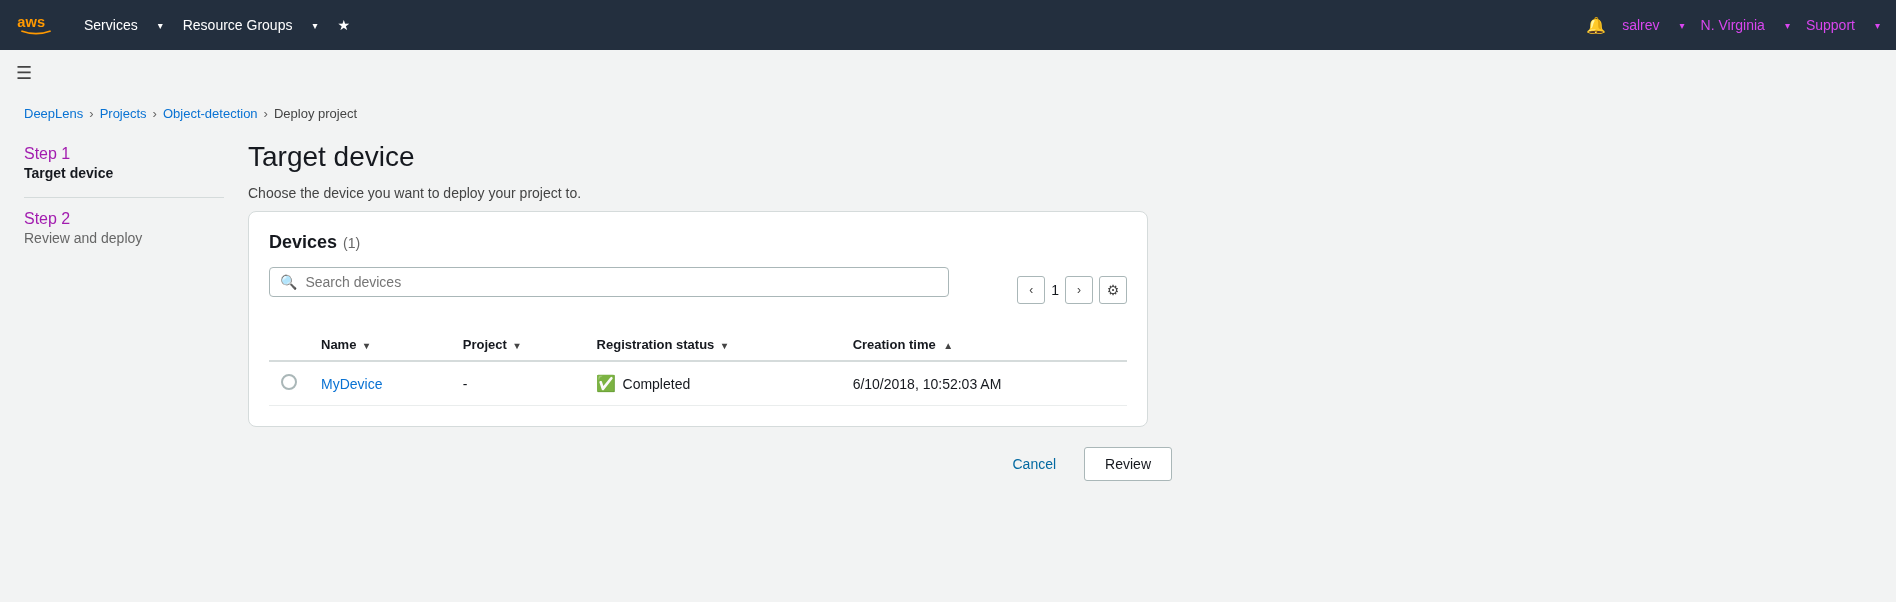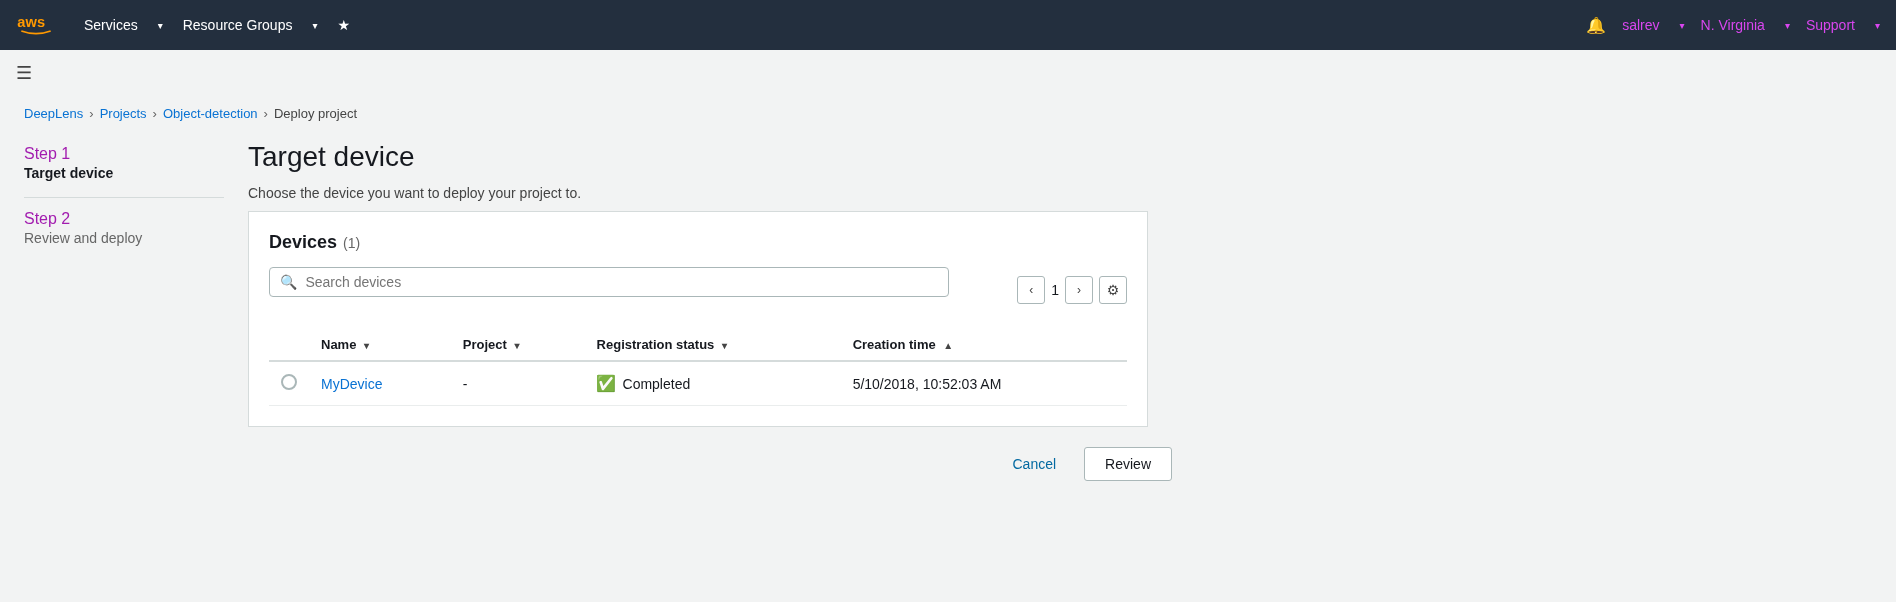--- a/index.html
+++ b/index.html
@@ -94,21 +94,21 @@
     .page-description {
       font-size: 14px;
       color: #444;
       margin-bottom: 10px;
     }
 
     
     .devices-container {
       background: #fff;
       border: 1px solid #d5dbdb;
-      border-radius: 0;
+      border-radius: 8px;
       padding: 20px;
       max-width: 900px;
     }
     .devices-header {
       display: flex;
       align-items: center;
       margin-bottom: 14px;
     }
     .devices-title {
       font-size: 18px;
@@ -376,21 +376,21 @@
             <td>
               <a class="device-link">MyDevice</a>
             </td>
             <td>-</td>
             <td>
               <div class="status-completed">
                 <span class="status-check">✅</span>
                 <span>Completed</span>
               </div>
             </td>
-            <td>5/10/2018, 10:52:03 AM</td>
+            <td>6/10/2018, 10:52:03 AM</td>
           </tr>
         </tbody>
       </table>
     </div>
 
     <div class="footer-actions">
       <button class="btn-cancel">Cancel</button>
       <button class="btn-review">Review</button>
     </div>
   </div>

